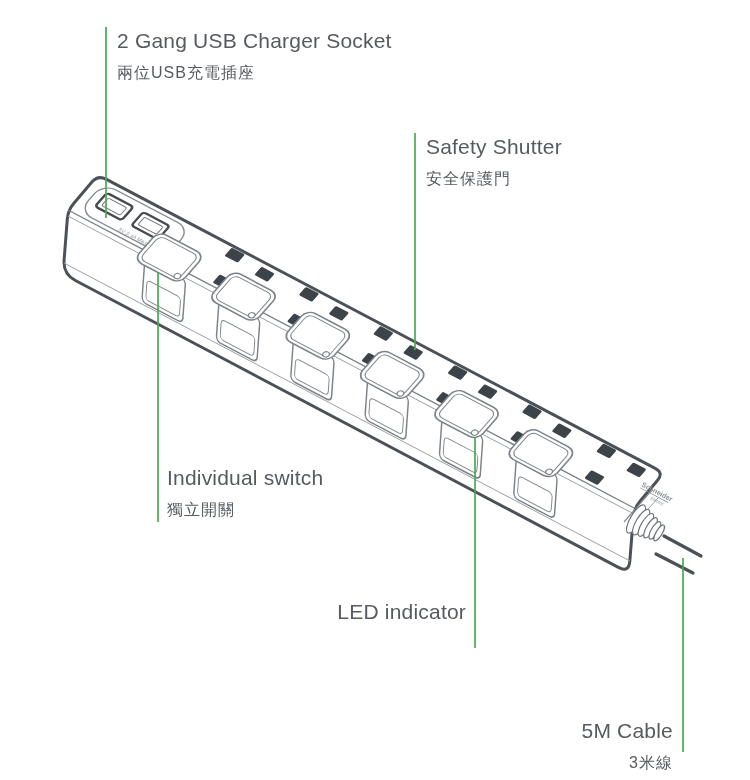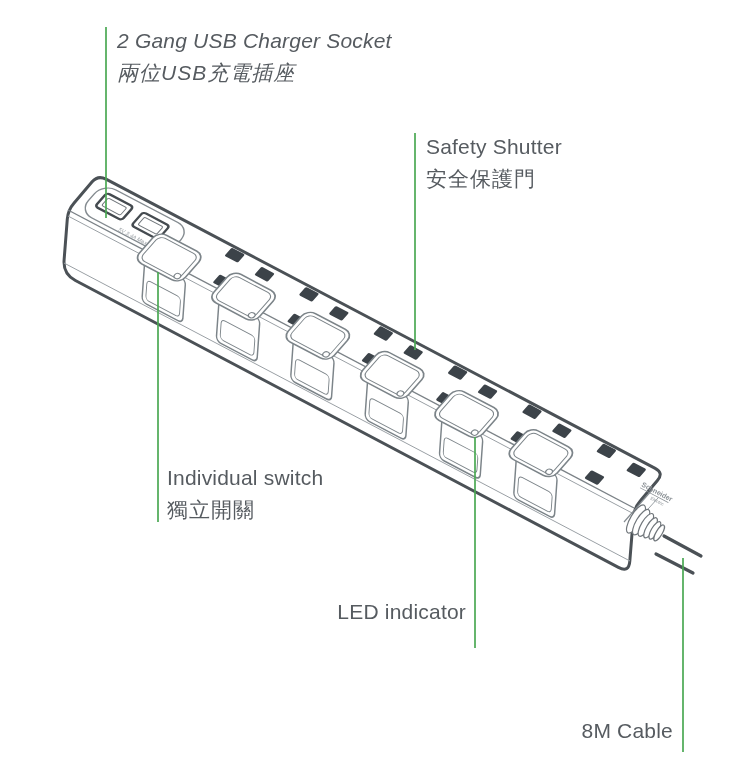--- a/index.html
+++ b/index.html
@@ -5,21 +5,21 @@
   html,body{margin:0;padding:0;background:#ffffff;}
   .stage{
     position:relative;width:750px;height:780px;background:#fff;overflow:hidden;
     font-family:"Liberation Sans","DejaVu Sans",sans-serif;
   }
   .stage svg{position:absolute;left:0;top:0;}
   .callout{
     position:absolute;color:#565b60;font-size:21px;line-height:32px;
     letter-spacing:.2px;white-space:nowrap;
   }
-  .callout .zh{font-size:21px;letter-spacing:1px;}
+  .callout .zh{font-size:16px;letter-spacing:1px;}
   .right{text-align:right;margin-top:20px;}
 </style>
 </head>
 <body>
 
 <div class="stage">
 
   <svg width="750" height="780" viewBox="0 0 750 780">
 
     <g>
@@ -129,36 +129,37 @@
 
     <g stroke="#4aa853" stroke-width="1.7">
       <line x1="106" y1="27" x2="106" y2="218"></line>
       <line x1="415" y1="133" x2="415" y2="350"></line>
       <line x1="158" y1="272" x2="158" y2="522"></line>
       <line x1="475" y1="437" x2="475" y2="648"></line>
       <line x1="683" y1="558" x2="683" y2="752"></line>
     </g>
   </svg>
 
-  <div class="callout" style="left:117px;top:25px;font-style:italic;">
+  <div class="callout" style="left:117px;top:25px;">
     <div class="en">2 Gang USB Charger Socket</div>
     <div class="zh">兩位USB充電插座</div>
   </div>
 
   <div class="callout" style="left:167px;top:462px;">
     <div class="en">Individual switch</div>
     <div class="zh">獨立開關</div>
   </div>
 
   <div class="callout" style="left:426px;top:131px;">
     <div class="en">Safety Shutter</div>
     <div class="zh">安全保護門</div>
   </div>
 
   <div class="callout right" style="left:270px;top:576px;width:196px;">
     <div class="en">LED indicator</div>
   </div>
 
   <div class="callout right" style="left:510px;top:695px;width:163px;">
-    <div class="en">8M Cable</div>
+    <div class="en">5M Cable</div>
+    <div class="zh">3米線</div>
   </div>
 
 </div>
 
 </body></html>

